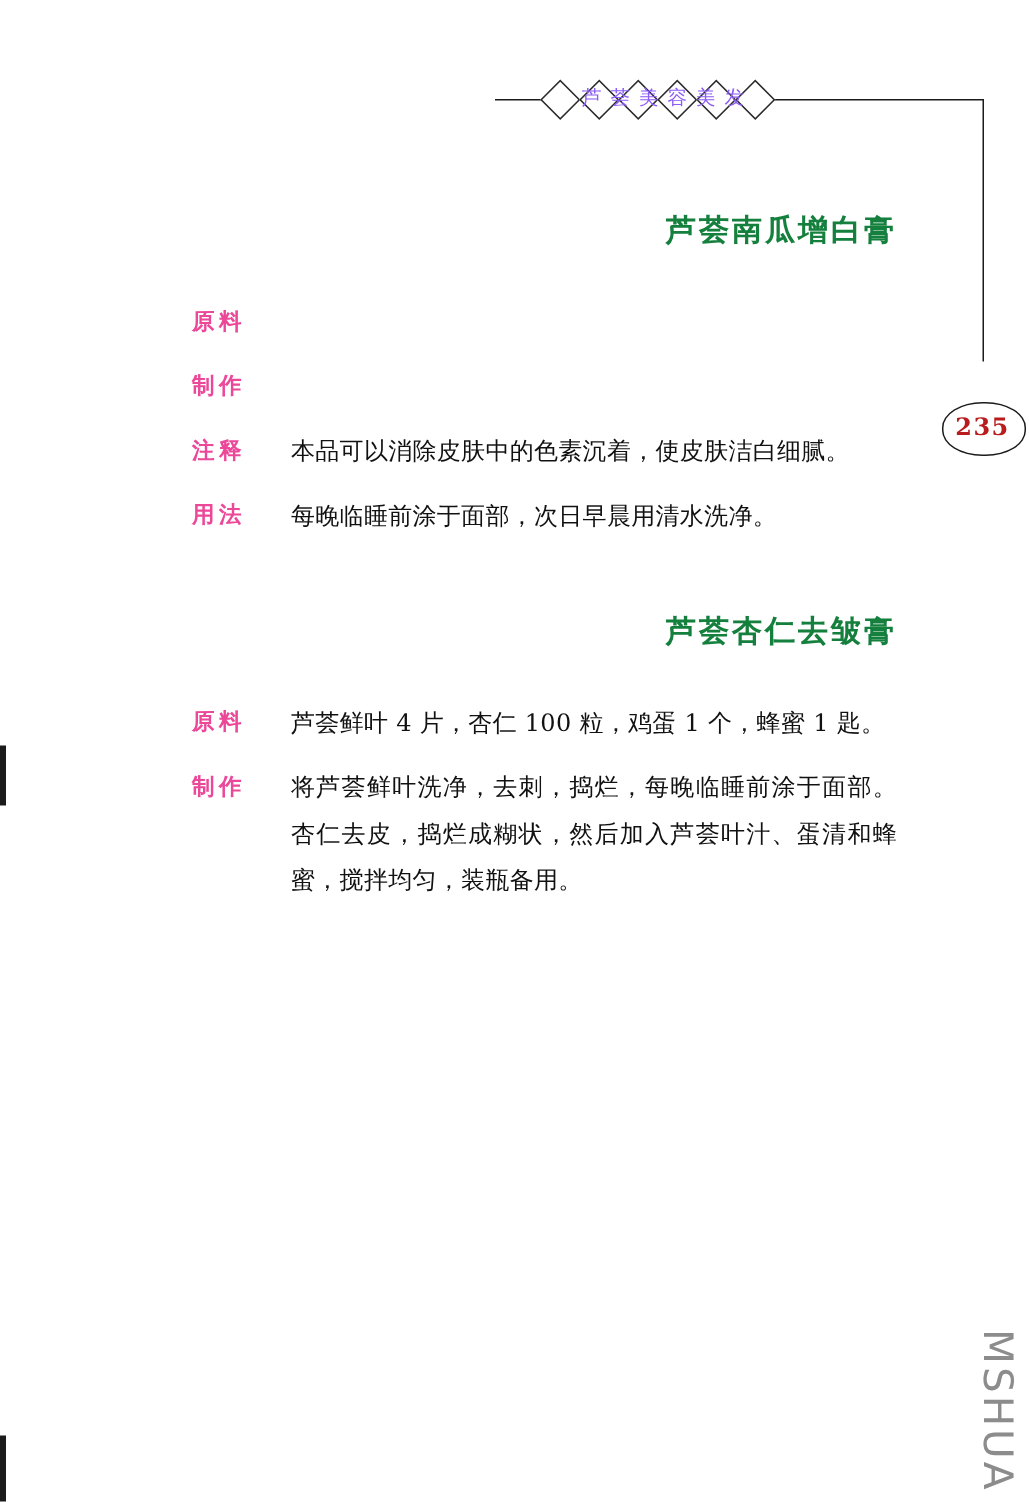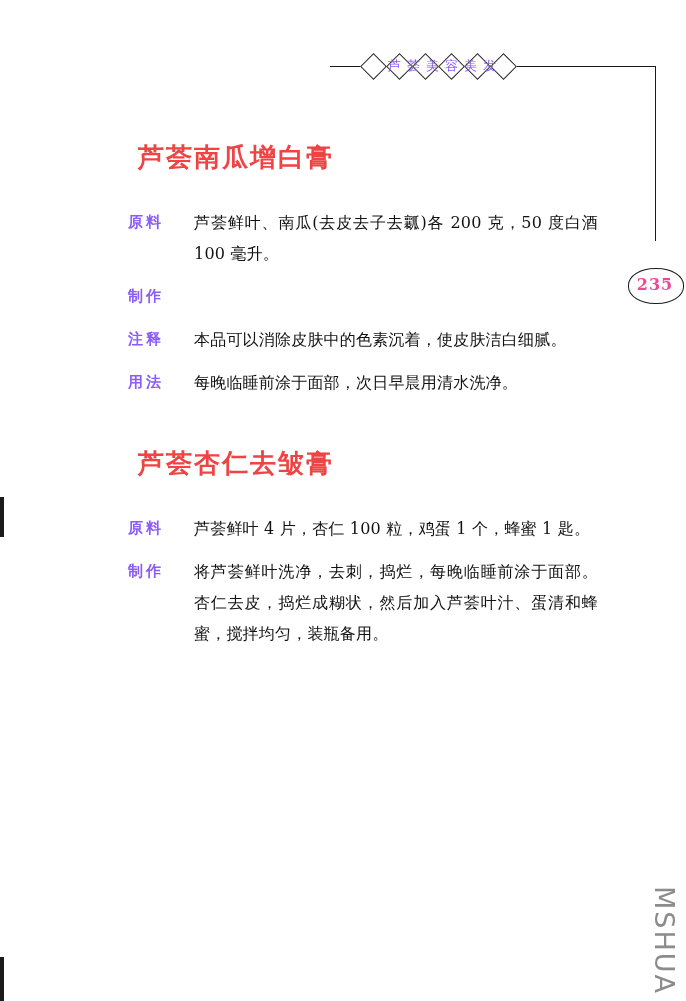--- a/index.html
+++ b/index.html
@@ -116,21 +116,21 @@
   .folio-num {
     position: absolute;
     left: 0; top: 0;
     width: 54px;
     height: 34px;
     line-height: 34px;
     text-align: center;
     font-family: "DejaVu Serif", "Liberation Serif", serif;
     font-size: 16px;
     font-weight: bold;
-    color: #ec4899;
+    color: #b91c1c;
     letter-spacing: 1px;
   }
 
   
   .trim {
     position: absolute;
     background: #1b1b1b;
     width: 4px;
   }
   .trim.t1 { left: 0px; top: 497px; height: 40px; }
@@ -158,41 +158,41 @@
     left: 128px;
     top: 140px;
     width: 470px;
   }
 
   .recipe { margin-bottom: 0; }
   .recipe + .recipe { margin-top: 48px; }
 
   .recipe-title {
     font-family: "DejaVu Serif", "Liberation Serif", serif;
-    font-size: 26px;
+    font-size: 20px;
     font-weight: bold;
-    text-align: left;
+    text-align: right;
     letter-spacing: 2px;
-    color: #ef4444;
+    color: #15803d;
     margin: 0 0 32px 0;
     padding-left: 10px;
   }
 
   .field {
     display: flex;
     align-items: flex-start;
     margin-bottom: 12px;
   }
   .field-label {
     flex: 0 0 66px;
     font-family: "DejaVu Serif", "Liberation Serif", serif;
     font-size: 15px;
     font-weight: bold;
     letter-spacing: 3px;
-    color: #8b5cf6;
+    color: #ec4899;
     line-height: 31px;
   }
   .field-body {
     flex: 1 1 auto;
     font-family: "DejaVu Serif", "Liberation Serif", serif;
     font-size: 16px;
     line-height: 31px;
     color: #111;
     text-align: justify;
     letter-spacing: 0.2px;
@@ -228,21 +228,20 @@
 
   <div class="spine">MSHUA</div>
 
   <div class="content">
 
     <div class="recipe">
       <h2 class="recipe-title">芦荟南瓜增白膏</h2>
 
       <div class="field">
         <div class="field-label">原料</div>
-        <div class="field-body">芦荟鲜叶、南瓜(去皮去子去瓤)各 200 克，50 度白酒 100 毫升。</div>
       </div>
 
       <div class="field">
         <div class="field-label">制作</div>
       </div>
 
       <div class="field">
         <div class="field-label">注释</div>
         <div class="field-body">本品可以消除皮肤中的色素沉着，使皮肤洁白细腻。</div>
       </div>

